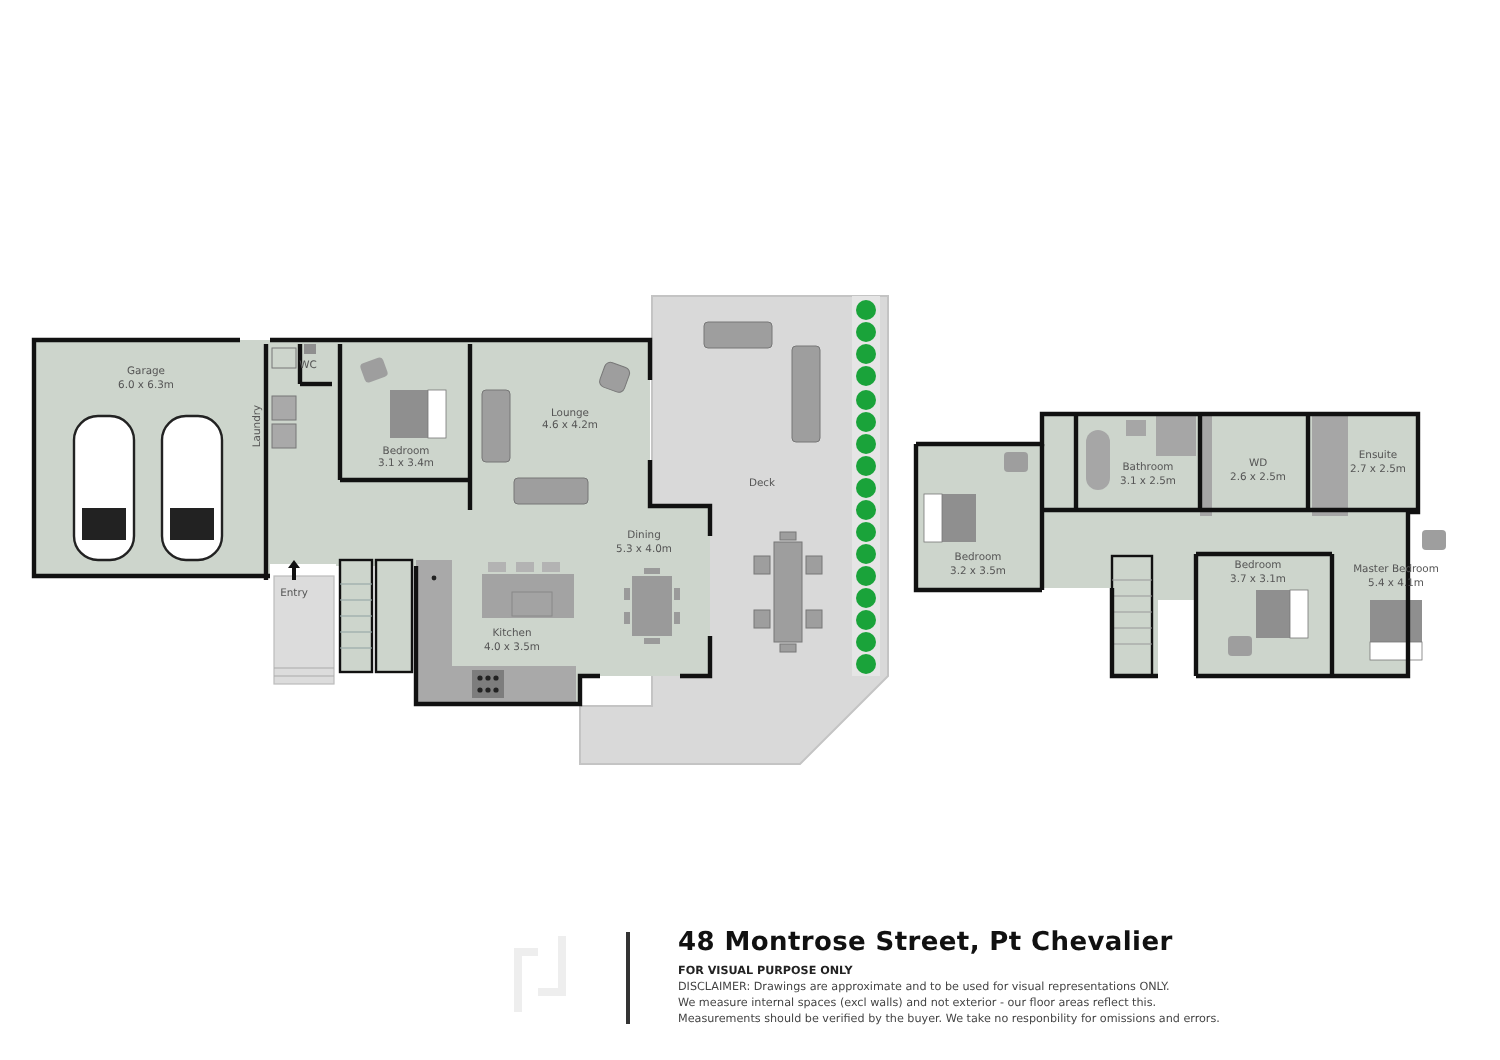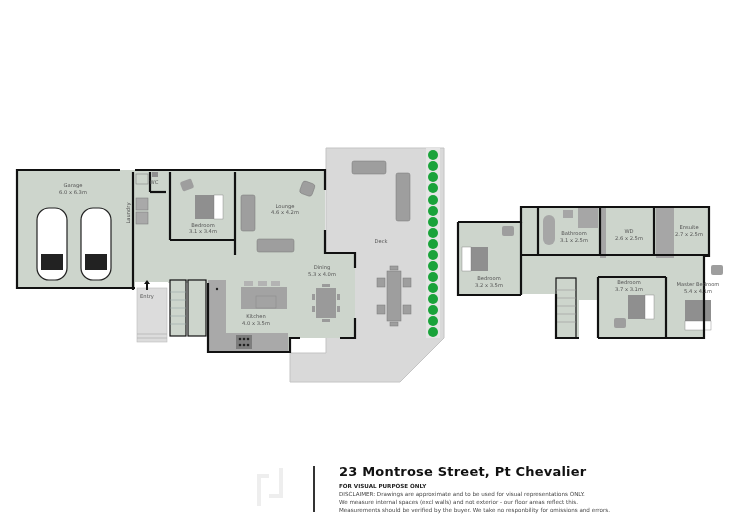--- a/index.html
+++ b/index.html
@@ -212,17 +212,17 @@
     <text class="lbl" x="698" y="286">Master Bedroom</text>
     <text class="lbl" x="698" y="293">5.4 x 4.1m</text>
   </g>
 </svg>
 
 <svg class="logo" viewBox="0 0 34 42">
   <path d="M2 8 H14 V12 H6 V40 H2 Z" fill="#eeeeee"></path>
   <path d="M24 2 H28 V32 H14 V28 H24 Z" fill="#eeeeee"></path>
 </svg>
 <div class="vbar"></div>
-<div class="title">23 Montrose Street, Pt Chevalier</div>
+<div class="title">48 Montrose Street, Pt Chevalier</div>
 <div class="sub">FOR VISUAL PURPOSE ONLY</div>
 <div class="disc" style="top:491px">DISCLAIMER:  Drawings are approximate and to be used for visual representations ONLY.</div>
 <div class="disc" style="top:499px">We measure internal spaces (excl walls) and not exterior - our floor areas reflect this.</div>
 <div class="disc" style="top:507px">Measurements should be verified by the buyer. We take no responbility for omissions and errors.</div>
 
 </body></html>

